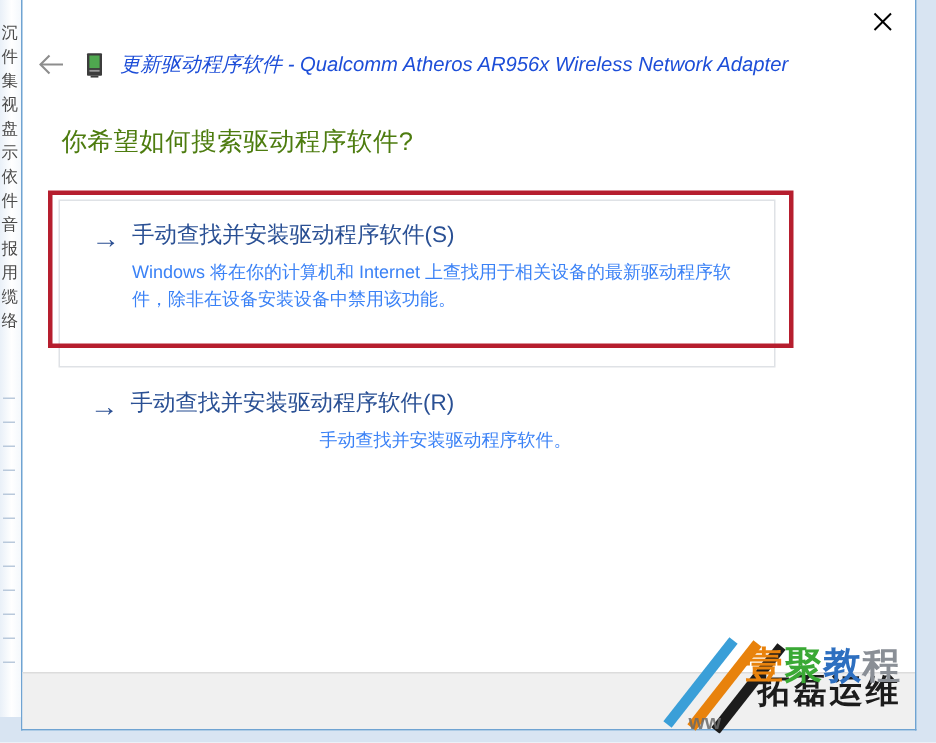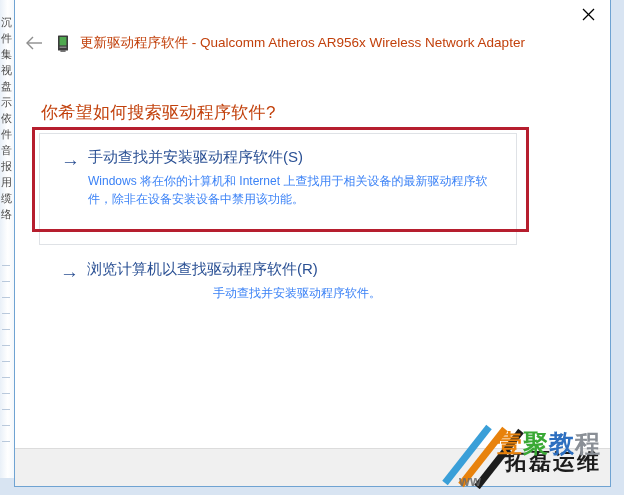--- a/index.html
+++ b/index.html
@@ -114,35 +114,35 @@
     width: 20px;
     height: 20px;
     margin-left: 0px;
     margin-right: 7px;
     display: flex;
     align-items: center;
     justify-content: center;
   }
   #title-text {
     font-size: 13.5px;
-    color: #c2410c;
+    color: #1d4ed8;
     white-space: nowrap;
     line-height: 20px;
+    font-style: italic;
   }
 
   
   #heading {
     position: absolute;
     left: 26px;
     top: 83px;
     font-size: 17px;
-    color: #c2410c;
+    color: #4d7c0f;
     letter-spacing: 0.3px;
     white-space: nowrap;
-    margin-top: 18px;
   }
 
   
   #red-box {
     position: absolute;
     left: 17px;
     top: 127px;
     width: 497px;
     height: 105px;
     border: 3px solid #b61e2e;
@@ -337,21 +337,21 @@
   <div id="option-1-panel">
     <span class="option-arrow" id="opt1-arrow">→</span>
     <span class="option-title" id="opt1-title">手动查找并安装驱动程序软件(S)</span>
     <span class="option-desc" id="opt1-desc">Windows 将在你的计算机和 Internet 上查找用于相关设备的最新驱动程序软件，除非在设备安装设备中禁用该功能。</span>
   </div>
 
   <div id="red-box"></div>
 
   <div id="option-2">
     <span class="option-arrow" id="opt2-arrow">→</span>
-    <span class="option-title" id="opt2-title">浏览计算机以查找驱动程序软件(R)</span>
+    <span class="option-title" id="opt2-title">手动查找并安装驱动程序软件(R)</span>
     <span class="option-desc" id="opt2-desc">手动查找并安装驱动程序软件。</span>
   </div>
 
   <div id="footer-bar"></div>
 </div>
 
 <div id="watermark">
   <svg id="wm-stripes" width="120" height="66" viewBox="0 0 120 66" aria-hidden="true">
     <g stroke-linecap="butt">
       <line x1="8" y1="60" x2="52" y2="4" stroke="#3a9fd8" stroke-width="7"></line>

